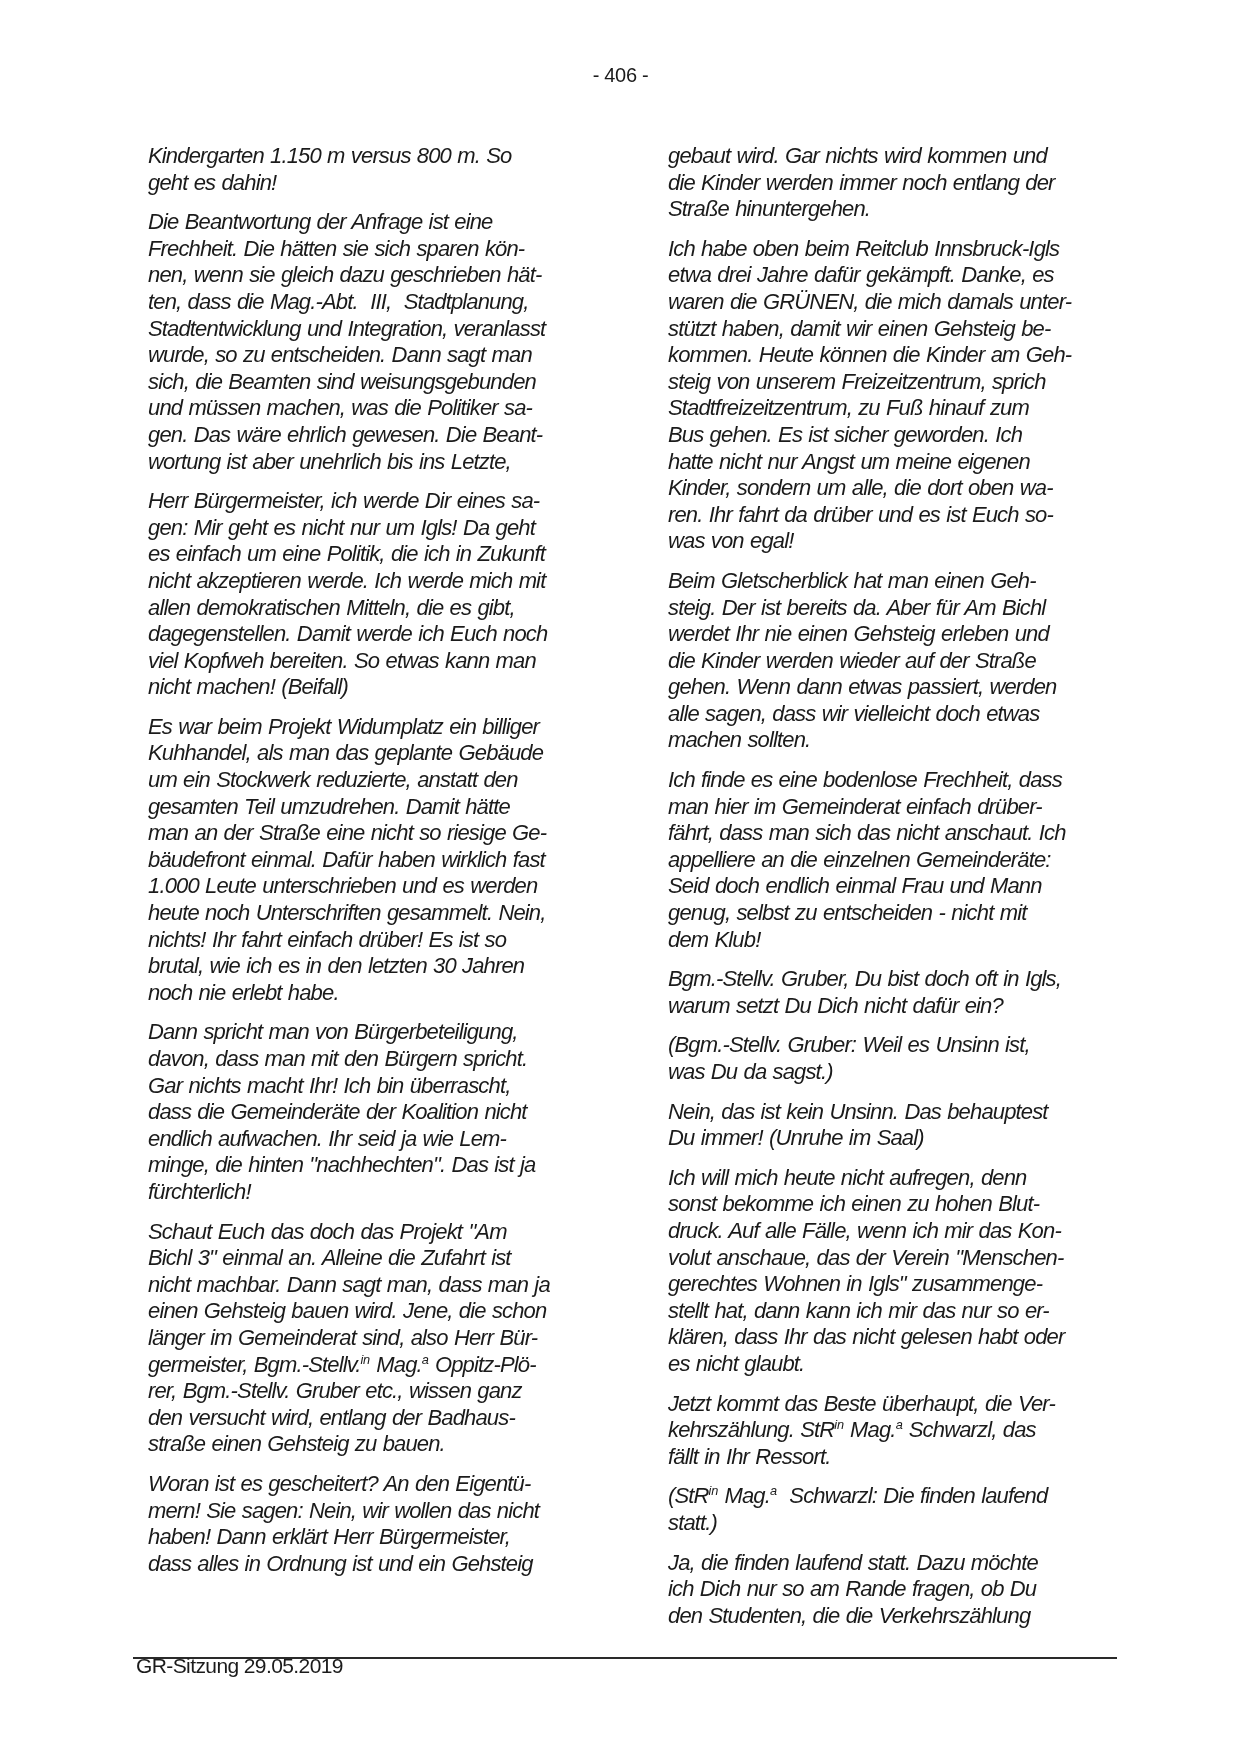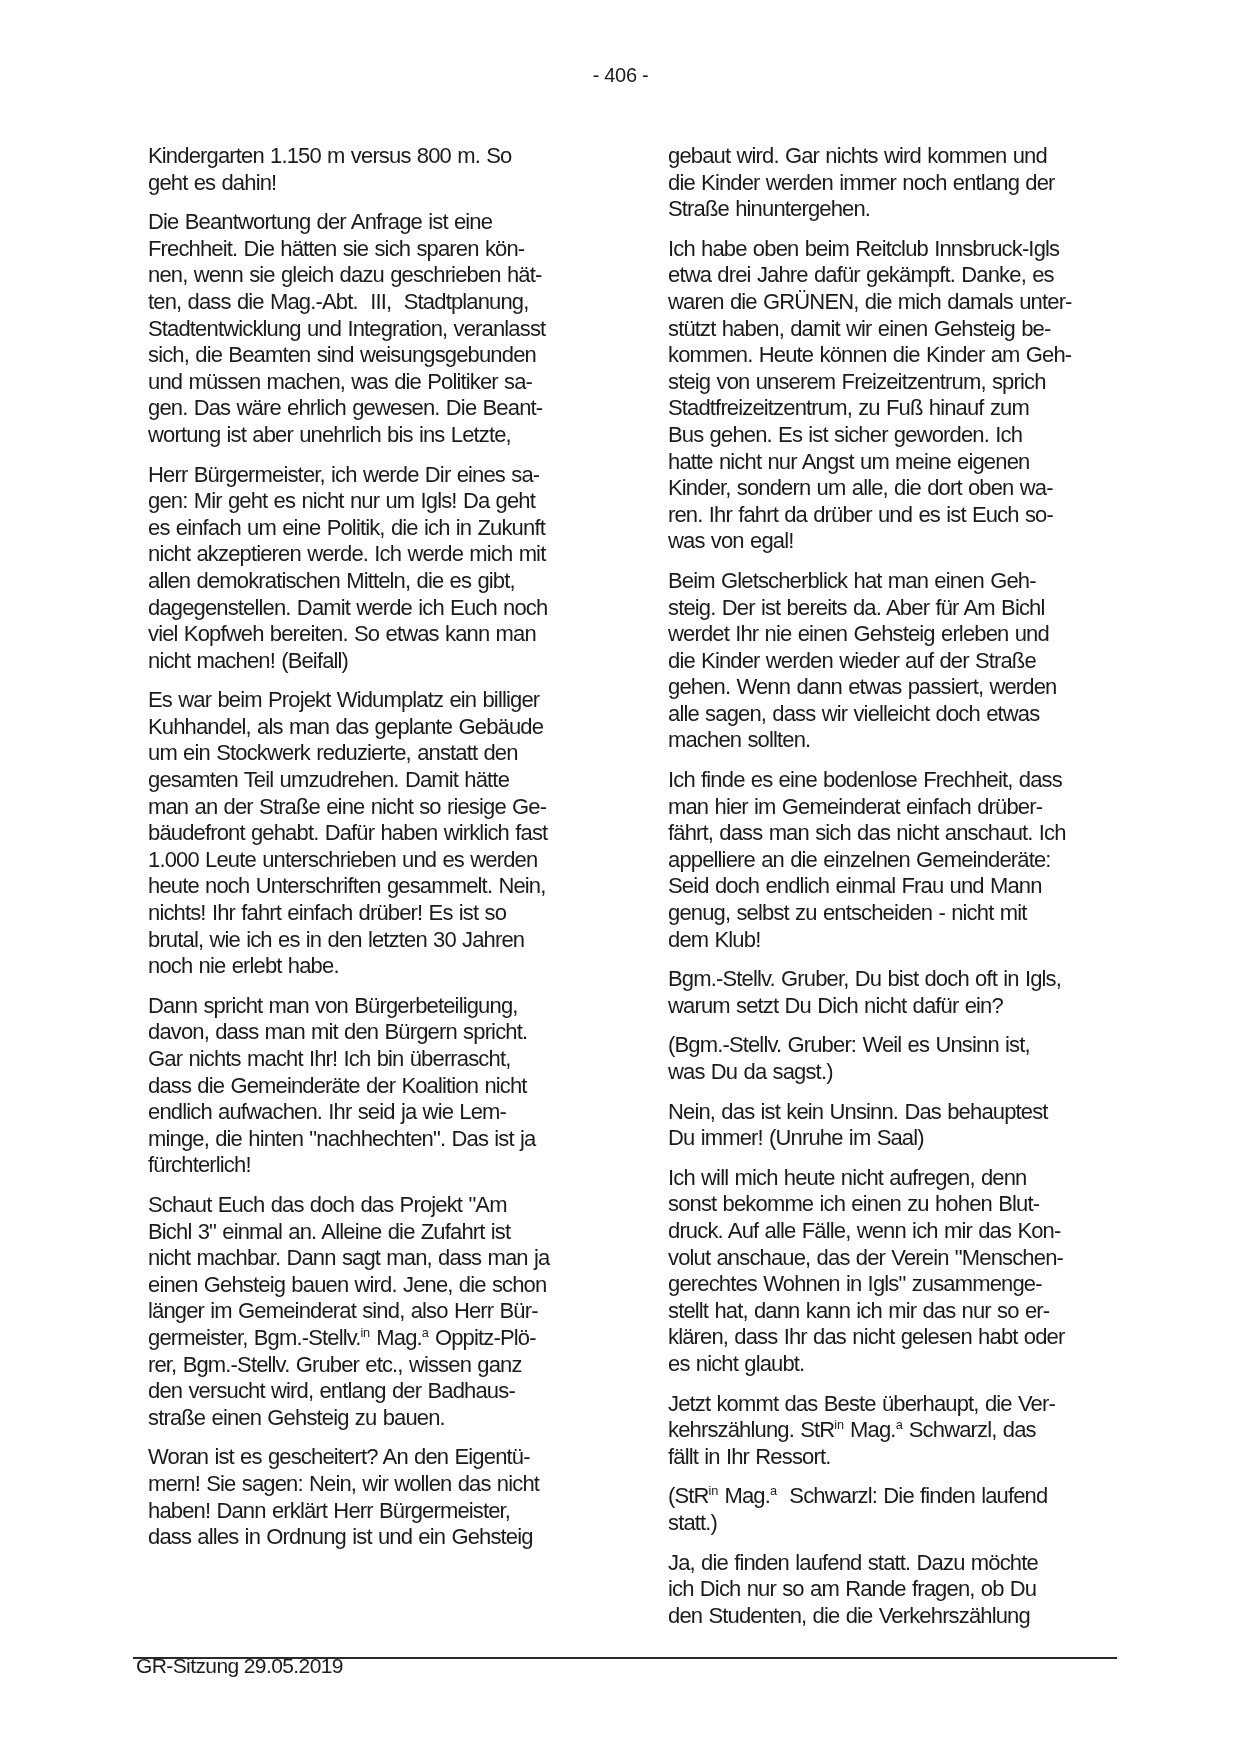--- a/index.html
+++ b/index.html
@@ -27,20 +27,21 @@
     letter-spacing: -0.3px;
   }
   .column {
     position: absolute;
     top: 143px;
     width: 470px;
     font-size: 22px;
     line-height: 26.6px;
     letter-spacing: -0.85px;
     word-spacing: 1px;
+    font-style: italic;
   }
   .column.left  { left: 148px; }
   .column.right { left: 668px; }
   .paragraph + .paragraph { margin-top: 13px; }
   .line {
     white-space: pre;
   }
   .line sup {
     font-size: 0.58em;
     letter-spacing: -0.2px;
@@ -74,20 +75,21 @@
       <div class="paragraph">
         <div class="line">Kindergarten 1.150 m versus 800 m. So</div>
         <div class="line">geht es dahin!</div>
       </div>
       <div class="paragraph">
         <div class="line">Die Beantwortung der Anfrage ist eine</div>
         <div class="line">Frechheit. Die hätten sie sich sparen kön-</div>
         <div class="line">nen, wenn sie gleich dazu geschrieben hät-</div>
         <div class="line">ten, dass die Mag.-Abt.  III,  Stadtplanung,</div>
         <div class="line">Stadtentwicklung und Integration, veranlasst</div>
+        <div class="line">wurde, so zu entscheiden. Dann sagt man</div>
         <div class="line">sich, die Beamten sind weisungsgebunden</div>
         <div class="line">und müssen machen, was die Politiker sa-</div>
         <div class="line">gen. Das wäre ehrlich gewesen. Die Beant-</div>
         <div class="line">wortung ist aber unehrlich bis ins Letzte,</div>
       </div>
       <div class="paragraph">
         <div class="line">Herr Bürgermeister, ich werde Dir eines sa-</div>
         <div class="line">gen: Mir geht es nicht nur um Igls! Da geht</div>
         <div class="line">es einfach um eine Politik, die ich in Zukunft</div>
         <div class="line">nicht akzeptieren werde. Ich werde mich mit</div>
@@ -95,21 +97,21 @@
         <div class="line">dagegenstellen. Damit werde ich Euch noch</div>
         <div class="line">viel Kopfweh bereiten. So etwas kann man</div>
         <div class="line">nicht machen! (Beifall)</div>
       </div>
       <div class="paragraph">
         <div class="line">Es war beim Projekt Widumplatz ein billiger</div>
         <div class="line">Kuhhandel, als man das geplante Gebäude</div>
         <div class="line">um ein Stockwerk reduzierte, anstatt den</div>
         <div class="line">gesamten Teil umzudrehen. Damit hätte</div>
         <div class="line">man an der Straße eine nicht so riesige Ge-</div>
-        <div class="line">bäudefront gehabt. Dafür haben wirklich fast</div>
+        <div class="line">bäudefront einmal. Dafür haben wirklich fast</div>
         <div class="line">1.000 Leute unterschrieben und es werden</div>
         <div class="line">heute noch Unterschriften gesammelt. Nein,</div>
         <div class="line">nichts! Ihr fahrt einfach drüber! Es ist so</div>
         <div class="line">brutal, wie ich es in den letzten 30 Jahren</div>
         <div class="line">noch nie erlebt habe.</div>
       </div>
       <div class="paragraph">
         <div class="line">Dann spricht man von Bürgerbeteiligung,</div>
         <div class="line">davon, dass man mit den Bürgern spricht.</div>
         <div class="line">Gar nichts macht Ihr! Ich bin überrascht,</div>

